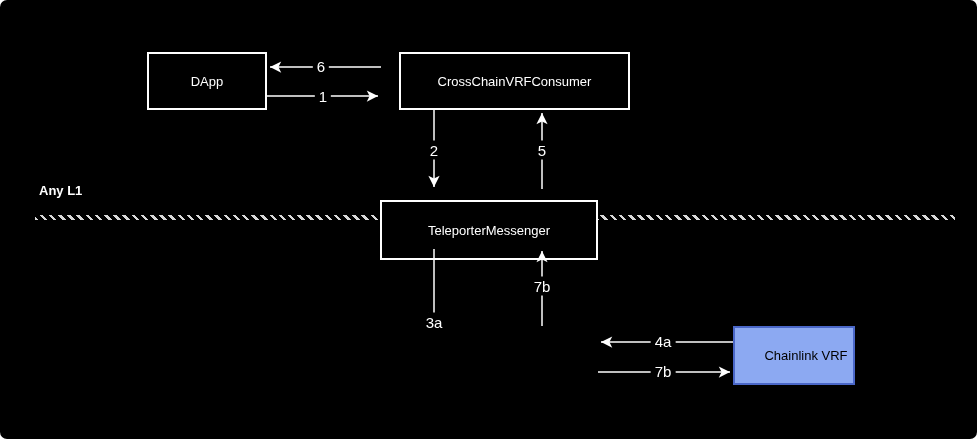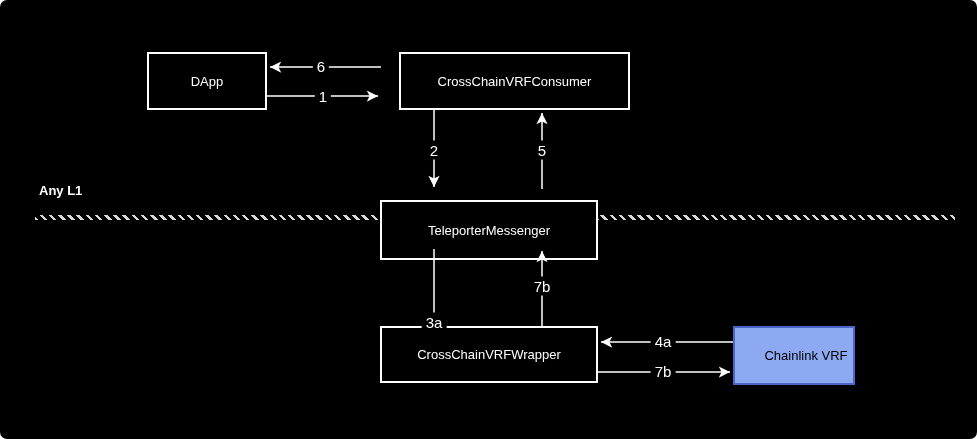--- a/index.html
+++ b/index.html
@@ -104,23 +104,20 @@
 
   <div class="node dapp">
     <span>DApp</span>
   </div>
   <div class="node consumer">
     <span>CrossChainVRFConsumer</span>
   </div>
   <div class="node messenger">
     <span>TeleporterMessenger</span>
   </div>
-  <div class="node wrapper">
-    <span>CrossChainVRFWrapper</span>
-  </div>
   <div class="node chainlink">
     <span>Chainlink VRF</span>
   </div>
 
   <svg class="wires" viewBox="0 0 977 439">
     <defs>
       <marker id="arrow" viewBox="0 0 12 12" refX="11" refY="6" markerWidth="9" markerHeight="9" orient="auto-start-reverse">
         <path d="M1,1 L11,6 L1,11 L3.5,6 Z" fill="#ffffff"></path>
       </marker>
     </defs>

